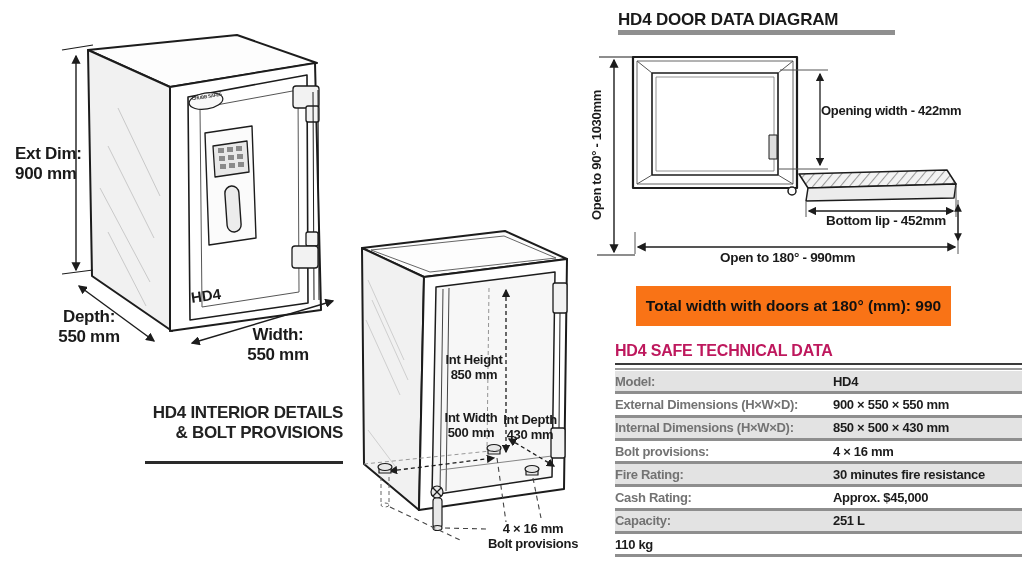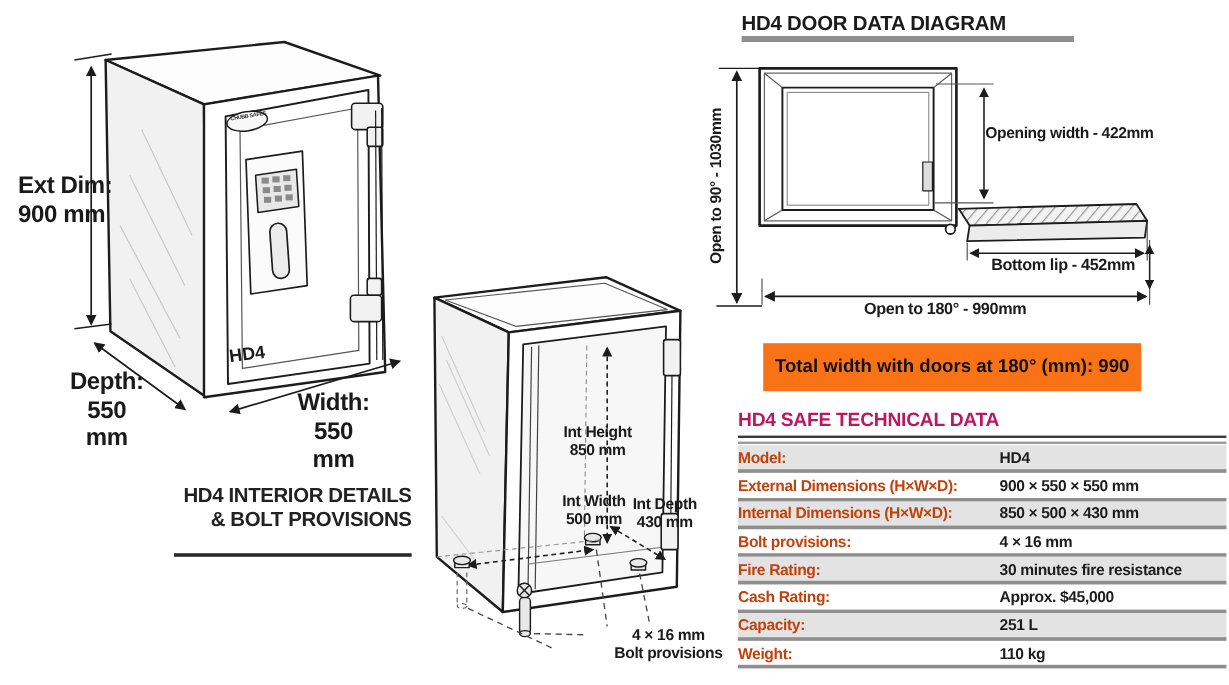--- a/index.html
+++ b/index.html
@@ -2,38 +2,38 @@
 <html><head>
 <meta charset="utf-8">
 <style>
   html,body{margin:0;padding:0;background:#fff;}
   .canvas{
     position:relative;width:1024px;height:571px;background:#ffffff;overflow:hidden;
     font-family:"Liberation Sans","DejaVu Sans",sans-serif;color:#151515;
   }
   svg{position:absolute;left:0;top:0;}
   .lbl{position:absolute;font-weight:bold;letter-spacing:-0.3px;color:#1a1a1a;line-height:1.18;}
-  .dim{font-size:20px;text-align:center;}
+  .dim{font-size:17px;text-align:center;}
   .small{font-size:13px;}
-  .center{text-align:center;padding-left:24px;}
+  .center{text-align:center;}
   .plate{font-size:15px;transform:rotate(-7.5deg);letter-spacing:0;}
   .logo{font-size:4.6px;font-weight:bold;transform:rotate(-9deg);text-align:center;line-height:1;color:#333;}
   .swing-title{font-size:17px;letter-spacing:-0.2px;}
   .v-label{writing-mode:vertical-rl;transform:rotate(180deg);text-align:center;font-size:13px;}
   .interior-title{font-size:17px;text-align:right;border-bottom:3px solid #2a2a2a;padding-bottom:18px;color:#222;}
   .total-box{
     position:absolute;left:636px;top:286px;width:315px;height:40px;background:#f97316;
     display:flex;align-items:center;justify-content:center;font-size:15.5px;font-weight:600;color:#111;
   }
   .table-wrap{position:absolute;left:615px;top:342px;width:407px;}
   .table-title{font-size:16px;font-weight:bold;letter-spacing:-0.2px;margin-bottom:3px;color:#be185d;}
   .table-rule{height:3px;border-top:2px solid #3a3a3a;border-bottom:2px solid #9a9a9a;margin-bottom:1px;}
   .trow{display:flex;align-items:center;height:20.3px;border-bottom:3px solid #8e8e8e;font-size:13px;font-weight:bold;letter-spacing:-0.3px;}
   .trow.stripe{background:#e3e3e3;}
-  .tlabel{width:218px;flex:0 0 218px;color:#c2410c;}
+  .tlabel{width:218px;flex:0 0 218px;color:#737373;}
   .tvalue{flex:1;color:#1c1c1c;}
 </style>
 </head>
 <body>
 
 <div class="canvas">
 
   <svg width="1024" height="571" viewBox="0 0 1024 571">
     <defs>
       <marker id="arw" viewBox="0 0 10 10" refX="8.5" refY="5" markerWidth="6.5" markerHeight="6.5" orient="auto-start-reverse">
@@ -269,18 +269,17 @@
     </div>
     <div class="trow">
       <div class="tlabel">Cash Rating:</div>
       <div class="tvalue">Approx. $45,000</div>
     </div>
     <div class="trow stripe">
       <div class="tlabel">Capacity:</div>
       <div class="tvalue">251 L</div>
     </div>
     <div class="trow">
-      <div class="tlabel">Weight:</div>
       <div class="tvalue">110 kg</div>
     </div>
   </div>
 
 </div>
 
 </body></html>

